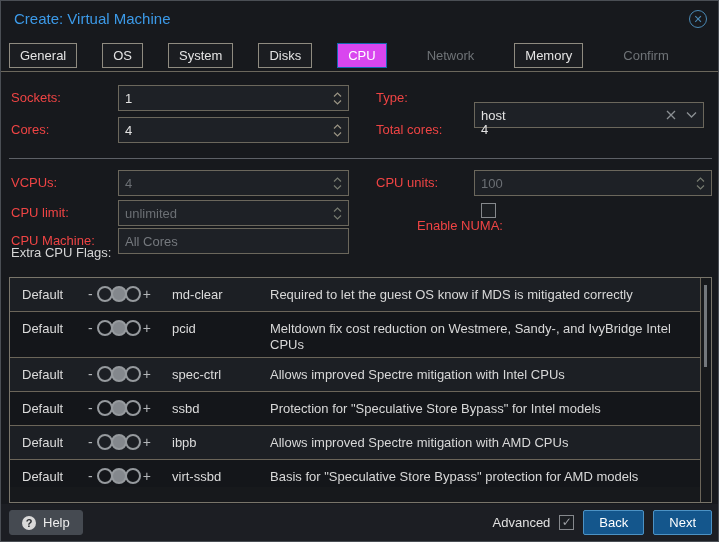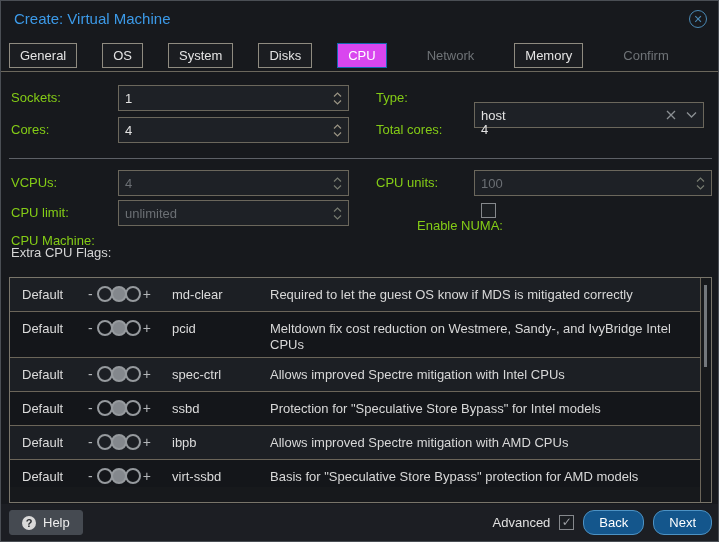--- a/index.html
+++ b/index.html
@@ -12,21 +12,21 @@
   .close-btn { position:absolute; right:11px; top:9px; width:18px; height:18px; border:1px solid #4a89b4; border-radius:50%; color:#4a89b4; font-size:11px; line-height:16px; text-align:center; cursor:pointer; }
 
   
   .tabbar { position:absolute; left:8px; top:42px; height:25px; display:flex; gap:25px; align-items:stretch; }
   .tab { border:1px solid #8f8b80; background:#1b1d21; color:#e4e4e4; padding:3px 10px; line-height:17px; cursor:pointer; white-space:nowrap; }
   .tab.active { background:#d946ef; border-color:#1569b0; color:#ffffff; }
   .tab.disabled { border-color:transparent; background:transparent; color:#6f7377; padding:3px 14px; cursor:default; }
   .tab-underline { position:absolute; left:0; top:70px; width:719px; height:1px; background:#6b675c; }
 
   
-  .flabel { position:absolute; color:#84cc16; line-height:26px; }
+  .flabel { position:absolute; color:#ef4444; line-height:26px; }
   .field { position:absolute; height:26px; border:1px solid #6b675c; background:#1e2126; display:flex; align-items:center; padding:0 6px; }
   .field input { flex:1; min-width:0; background:transparent; border:none; outline:none; color:#e2e2e2; font:inherit; }
   .field.disabled input { color:#6b6f74; }
   .field input::placeholder { color:#75797e; opacity:1; }
   .spinner { display:flex; flex-direction:column; gap:3px; margin-left:4px; }
   .combo-icons { display:flex; align-items:center; gap:10px; margin-left:4px; }
   .static-val { position:absolute; color:#e2e2e2; line-height:26px; }
   .hsep { position:absolute; left:8px; width:703px; height:1px; background:#5d6066; }
   .checkbox { position:absolute; width:15px; height:15px; border:1px solid #85888c; background:#1b1e22; text-align:center; line-height:13px; font-size:12px; color:#9ea1a5; cursor:pointer; }
 
@@ -50,21 +50,21 @@
   .vscroll { position:absolute; right:0; top:0; bottom:0; width:11px; border-left:1px solid #6b6559; }
   .vthumb { position:absolute; left:3px; top:7px; width:3px; height:82px; background:#73777c; }
 
   
   .footer { position:absolute; left:0; bottom:0; width:719px; height:37px; background:#1c1e23; }
   .help-btn { position:absolute; left:8px; top:6px; height:25px; background:#454a51; border:1px solid #454a51; border-radius:3px; color:#eeeeee; display:flex; align-items:center; gap:7px; padding:0 12px; cursor:pointer; }
   .help-ico { width:14px; height:14px; border-radius:50%; background:#d9d9d9; color:#2a2d31; font-size:11px; font-weight:bold; line-height:14px; text-align:center; }
   .footer-right { position:absolute; right:8px; top:6px; height:25px; display:flex; align-items:center; gap:9px; }
   .adv-label { color:#e0e0e0; }
   .adv-check { position:static; width:15px; height:15px; border:1px solid #85888c; text-align:center; line-height:13px; font-size:12px; color:#9ea1a5; background:#1b1e22; cursor:pointer; }
-  .btn-blue { height:25px; background:#14568c; border:1px solid #4c92c4; border-radius:11px; color:#ffffff; font:inherit; padding:0 15px; cursor:pointer; }
+  .btn-blue { height:25px; background:#14568c; border:1px solid #4c92c4; border-radius:2px; color:#ffffff; font:inherit; padding:0 15px; cursor:pointer; }
 
   svg.ico { display:block; }
 </style>
 </head>
 <body>
 
 <div id="window">
 
   <div class="hdr-title">Create: Virtual Machine</div>
   <div class="close-btn">✕</div>
@@ -161,20 +161,23 @@
       <svg class="ico" width="9" height="5" viewBox="0 0 9 5">
           <polyline points="1,0.5 4.5,4 8,0.5" fill="none" stroke="#767a6f" stroke-width="1.2"></polyline>
         </svg>
     </span>
   </div>
 
   <div class="flabel" style="left:375px; top:212px;margin-left:41px;">Enable NUMA:</div>
   <div class="checkbox" style="left:480px; top:202px;"></div>
 
   <div class="flabel" style="left:10px; top:227px;">CPU Machine:</div>
+  <div class="field" style="left:117px; top:227px; width:231px;">
+    <input placeholder="All Cores" style="">
+  </div>
 
   <div class="flags-label">Extra CPU Flags:</div>
 
   <div class="ftable">
 
     <div class="trow odd">
       <div class="c-state">Default</div>
       <div class="c-toggle">
         <span class="tminus">-</span>
         <span class="tcircle"></span>

